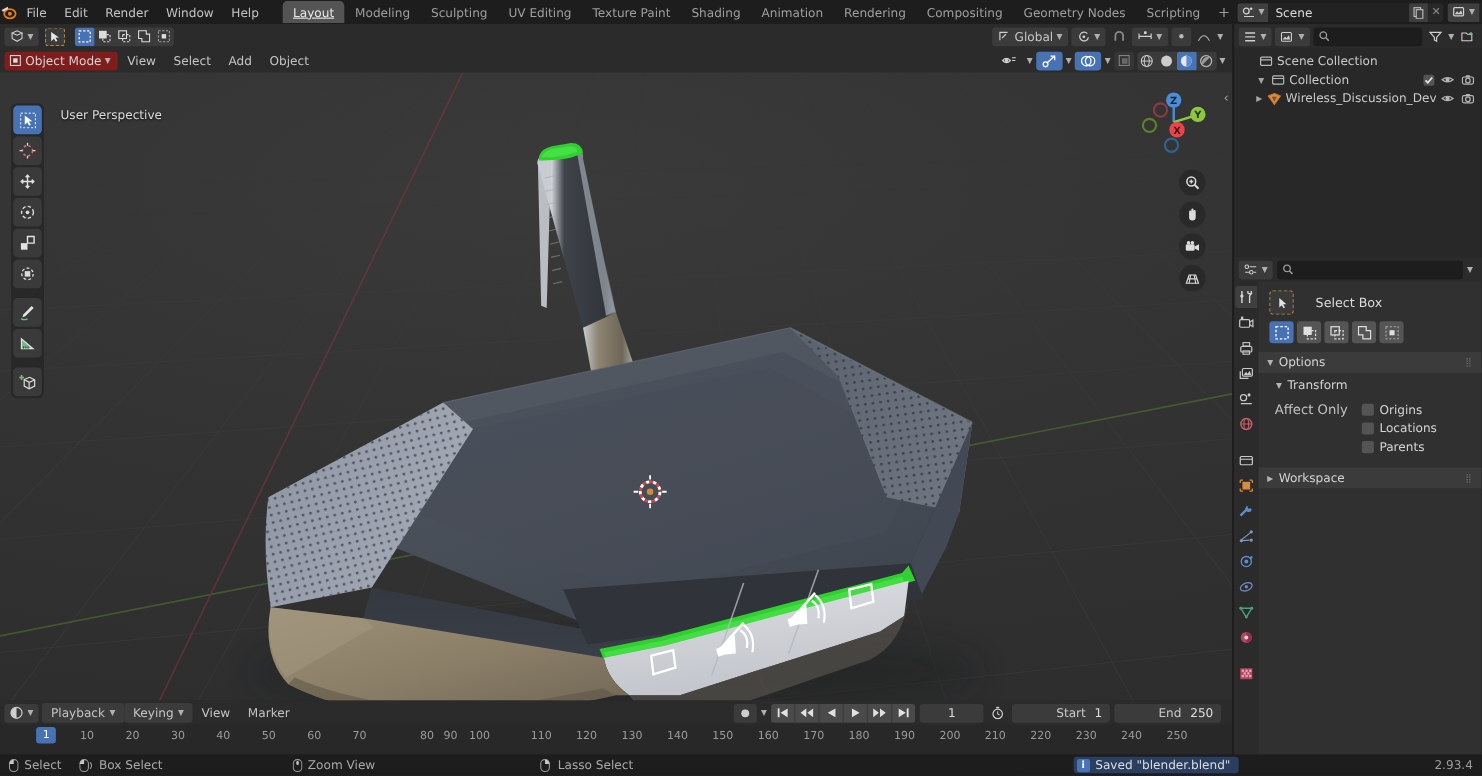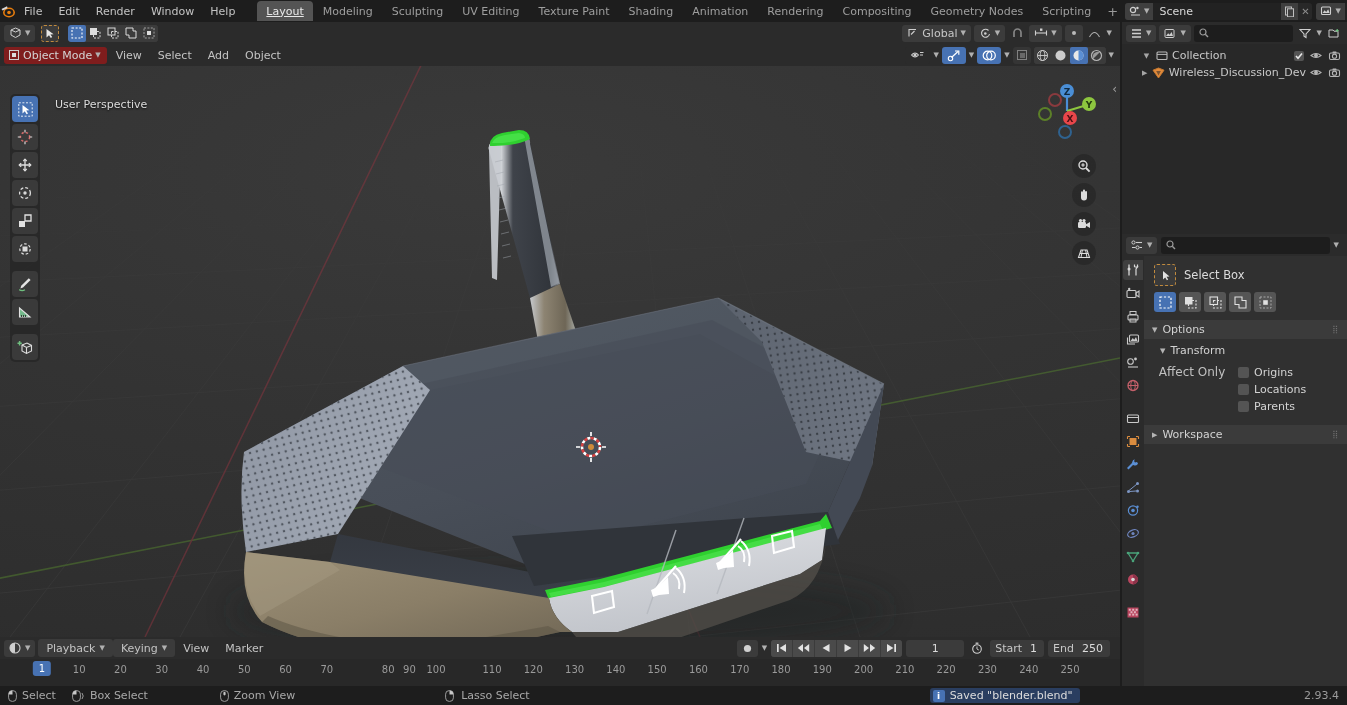--- a/index.html
+++ b/index.html
@@ -140,21 +140,21 @@
   }
   .props-body { display: flex; height: 430px; }
   .prop-tabs {
     width: 22px; background: #2b2b2b; padding-top: 4px;
     display: flex; flex-direction: column; align-items: center; gap: 3px;
   }
   .ptab { width: 20px; height: 20px; display: flex; align-items: center; justify-content: center; border-radius: 3px 0 0 3px; }
   .ptab.active { background: #3f3f3f; }
   .ptab-gap { height: 7px; }
   .prop-content { flex: 1; padding: 6px 0 0 0; }
-  .tool-head { display: flex; align-items: center; gap: 8px; padding: 2px 8px 6px 10px; }
+  .tool-head { display: flex; align-items: center; gap: 20px; padding: 2px 8px 6px 10px; }
   .tool-bigicon {
     width: 22px; height: 22px; border: 1px dashed #c08a3e; border-radius: 3px;
     display: flex; align-items: center; justify-content: center; background: #3a3a3a;
   }
   .mode-row { display: flex; gap: 3px; padding: 0 10px 8px 10px; }
   .mode-btn { width: 22px; height: 20px; border-radius: 3px; background: #555; display: flex; align-items: center; justify-content: center; }
   .mode-btn.on { background: #4772b3; }
   .sect-row {
     display: flex; align-items: center; gap: 5px; padding: 3px 8px 3px 8px;
     background: #3b3b3b; color: #d2d2d2; font-size: 11px; margin-bottom: 2px;
@@ -173,21 +173,21 @@
     background: #282828;
   }
   .tl-header { height: 22px; background: #2b2b2b; display: flex; align-items: center; gap: 3px; padding: 0 4px; }
   .tl-playback { display: flex; align-items: center; gap: 1px; background: #3b3b3b; border-radius: 3px; overflow: hidden; }
   .tl-pb-btn { width: 21px; height: 17px; display: flex; align-items: center; justify-content: center; background: #4a4a4a; color: #e2e2e2; }
   .frame-field {
     height: 17px; min-width: 58px; background: #3b3b3b; border-radius: 3px;
     display: flex; align-items: center; justify-content: center; color: #dadada; font-size: 11px;
   }
   .se-field { display: flex; align-items: center; background: #3b3b3b; border-radius: 3px; height: 17px; overflow: hidden; }
-  .se-lab { padding: 0 5px; color: #c8c8c8; }
+  .se-lab { padding: 0 5px; color: #c8c8c8; margin-left: 35px; }
   .se-val { padding: 0 7px 0 3px; color: #dcdcdc; }
   .tl-ruler { position: relative; height: 27px; background: #282828; }
   .tick { position: absolute; top: 5px; font-size: 10px; color: #9b9b9b; transform: translateX(-50%); }
   .playhead {
     position: absolute; top: 2px; height: 15px; background: #4772b3;
     border-radius: 3px; color: #fff; font-size: 10px; display: flex;
     align-items: center; justify-content: center; padding: 0 6px; transform: translateX(-50%);
   }
 
   
@@ -766,20 +766,32 @@
       <span class="caret">▼</span>
       <div class="icon-sq">
         <svg width="12" height="11" viewBox="0 0 12 11">
             <path d="M1 2 L5 2 L6 3.2 L10 3.2 L10 9 L1 9 Z" fill="none" stroke="#cfcfcf" stroke-width="1"></path>
             <path d="M9.2 1 L9.2 4 M7.7 2.5 L10.7 2.5" stroke="#6fbf7f" stroke-width="1.2"></path>
           </svg>
       </div>
     </div>
     <div class="out-rows" id="outrows">
         <div class="out-row">
+          <span style="width: 0px;"></span>
+          <span class="disc"></span>
+          <span style="display: flex;">
+            <svg width="12" height="11" viewBox="0 0 12 11">
+              <rect x="1" y="2" width="10" height="7.5" rx="1" fill="none" stroke="#b9b9b9" stroke-width="1.1"></rect>
+              <path d="M1 4.4 L11 4.4" stroke="#b9b9b9" stroke-width="1"></path>
+            </svg>
+          </span>
+          <span>Scene Collection</span>
+          <span class="rowicons"></span>
+        </div>
+        <div class="out-row">
           <span style="width: 11px;"></span>
           <span class="disc">▼</span>
           <span style="display: flex;">
             <svg width="12" height="11" viewBox="0 0 12 11">
               <rect x="1" y="2" width="10" height="7.5" rx="1" fill="none" stroke="#b9b9b9" stroke-width="1.1"></rect>
               <path d="M1 4.4 L11 4.4" stroke="#b9b9b9" stroke-width="1"></path>
             </svg>
           </span>
           <span>Collection</span>
           <span class="rowicons">
@@ -1171,21 +1183,21 @@
         <div class="status-item" style="margin-left: 16px;">
           <span style="display: flex;">
             <svg width="13" height="12" viewBox="0 0 13 12">
               <rect x="0.6" y="0.6" width="7.8" height="10.8" rx="3.6" fill="none" stroke="#9a9a9a" stroke-width="1"></rect>
               <path d="M0.6 4.6 L4.5 4.6 L4.5 0.6 A3.9 3.9 0 0 0 0.6 4.2 Z" fill="#c8c8c8"></path>
               <path d="M10 3 Q12.4 6 10 9" fill="none" stroke="#9a9a9a" stroke-width="1"></path>
             </svg>
           </span>
           <span>Box Select</span>
         </div>
-        <div class="status-item" style="margin-left: 72px;">
+        <div class="status-item" style="margin-left: 118px;">
           <span style="display: flex;">
             <svg width="9" height="12" viewBox="0 0 9 12">
               <rect x="0.6" y="0.6" width="7.8" height="10.8" rx="3.6" fill="none" stroke="#9a9a9a" stroke-width="1"></rect>
               <rect x="3.4" y="1.8" width="2.2" height="3.6" rx="1.1" fill="#c8c8c8"></rect>
             </svg>
           </span>
           <span>Zoom View</span>
         </div>
         <div class="status-item" style="margin-left: 150px;">
           <span style="display: flex;">

